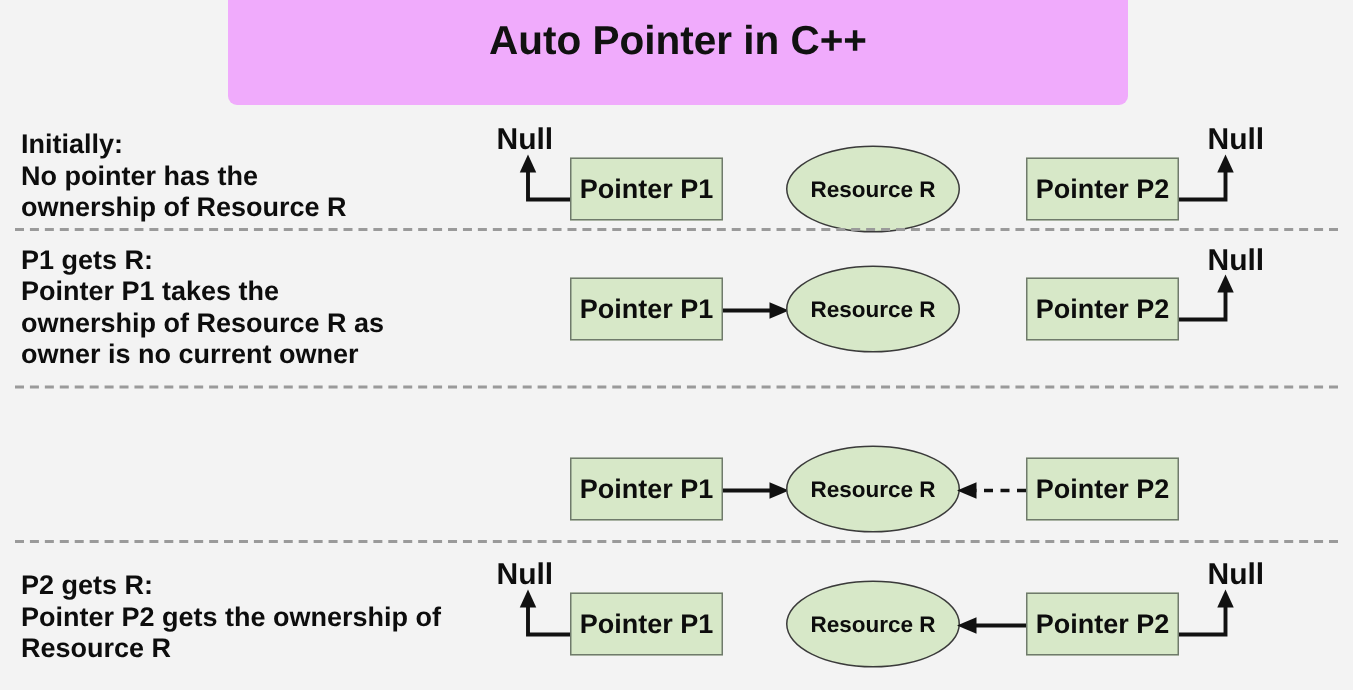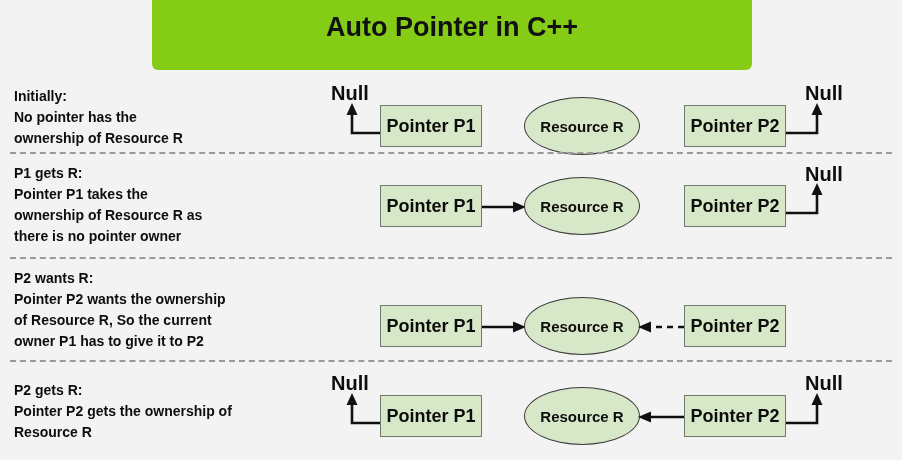--- a/index.html
+++ b/index.html
@@ -20,21 +20,21 @@
     background: #f3f3f3;
   }
 
   
   .title-card {
     position: absolute;
     left: 152px;
     top: 0px;
     width: 600px;
     height: 70px;
-    background: #84cc16;
+    background: #f0abfc;
     border-radius: 0 0 6px 6px;
     box-sizing: border-box;
   }
   .title-card .title-text {
     position: absolute;
     left: 0;
     right: 0;
     top: 12px;
     text-align: center;
     font-size: 27px;
@@ -46,21 +46,21 @@
 
   
   .row {
     position: absolute;
     left: 0;
     width: 902px;
   }
   .row-desc {
     position: absolute;
     left: 14px;
-    font-size: 14px;
+    font-size: 18px;
     font-weight: bold;
     color: #0d0d0d;
     line-height: 21px;
     white-space: pre-line;
     font-family: "Liberation Sans", sans-serif;
   }
 
   
   .sep {
     position: absolute;
@@ -150,21 +150,21 @@
       <path d="M 33 3 L 27.5 15 L 38.5 15 Z" fill="#111111"></path>
     </svg>
   </div>
 
   <div class="sep" style="top:152px;"></div>
 
   <div class="row" style="top:157px;height:100px;">
     <div class="row-desc" style="top:6px;width:310px;">P1 gets R:
 Pointer P1 takes the
 ownership of Resource R as
-there is no pointer owner</div>
+owner is no current owner</div>
 
     <div class="pbox" style="left:380px;top:28px;">Pointer P1</div>
 
     <svg class="connector" style="left:482px;top:40px;" width="46" height="20" viewBox="0 0 46 20">
       <path d="M 0 10 L 33 10" stroke="#111111" stroke-width="2.6" fill="none"></path>
       <path d="M 44 10 L 31 4.5 L 31 15.5 Z" fill="#111111"></path>
     </svg>
 
     <div class="rnode" style="left:524px;top:20px;">Resource R</div>
 
@@ -174,24 +174,20 @@
 
     <svg class="connector" style="left:784px;top:24px;" width="52" height="40" viewBox="0 0 52 40">
       <path d="M 2 32 L 33 32 L 33 13" stroke="#111111" stroke-width="2.6" fill="none"></path>
       <path d="M 33 2 L 27.5 14 L 38.5 14 Z" fill="#111111"></path>
     </svg>
   </div>
 
   <div class="sep" style="top:257px;"></div>
 
   <div class="row" style="top:262px;height:98px;">
-    <div class="row-desc" style="top:6px;width:330px;">P2 wants R:
-Pointer P2 wants the ownership
-of Resource R, So the current
-owner P1 has to give it to P2</div>
 
     <div class="pbox" style="left:380px;top:43px;">Pointer P1</div>
 
     <svg class="connector" style="left:482px;top:55px;" width="46" height="20" viewBox="0 0 46 20">
       <path d="M 0 10 L 33 10" stroke="#111111" stroke-width="2.6" fill="none"></path>
       <path d="M 44 10 L 31 4.5 L 31 15.5 Z" fill="#111111"></path>
     </svg>
 
     <div class="rnode" style="left:524px;top:35px;">Resource R</div>
 

